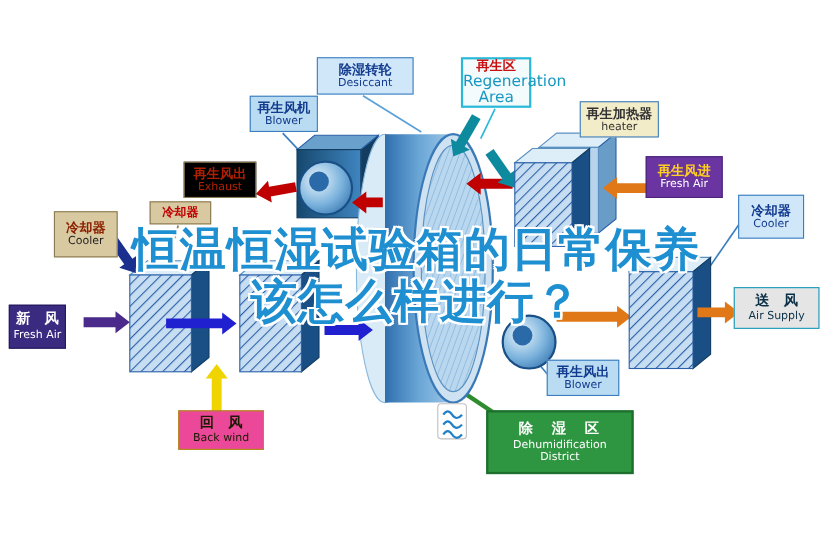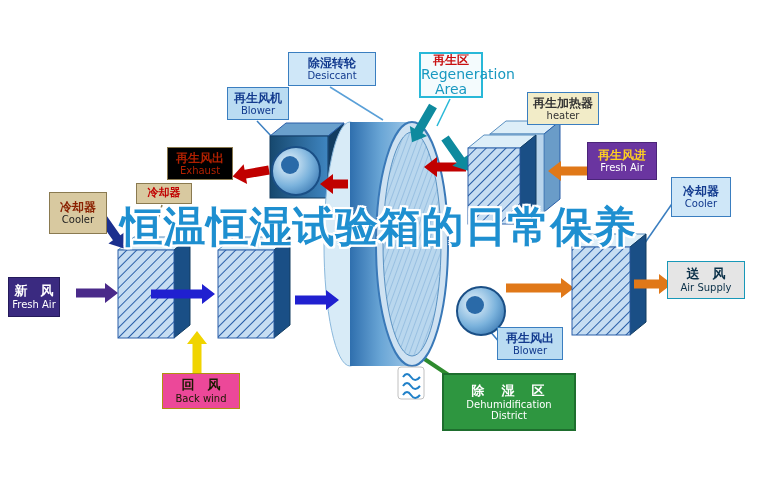--- a/index.html
+++ b/index.html
@@ -217,15 +217,16 @@
   </div>
 
   <div class="lbl" id="lb-dehumid-district">
     <div class="zh">除　湿　区</div>
     <div class="en">Dehumidification</div>
     <div class="en">District</div>
   </div>
 
   <div class="title">
     <div>恒温恒湿试验箱的日常保养</div>
+    <div>该怎么样进行？</div>
   </div>
 
 </div>
 
 </body></html>

